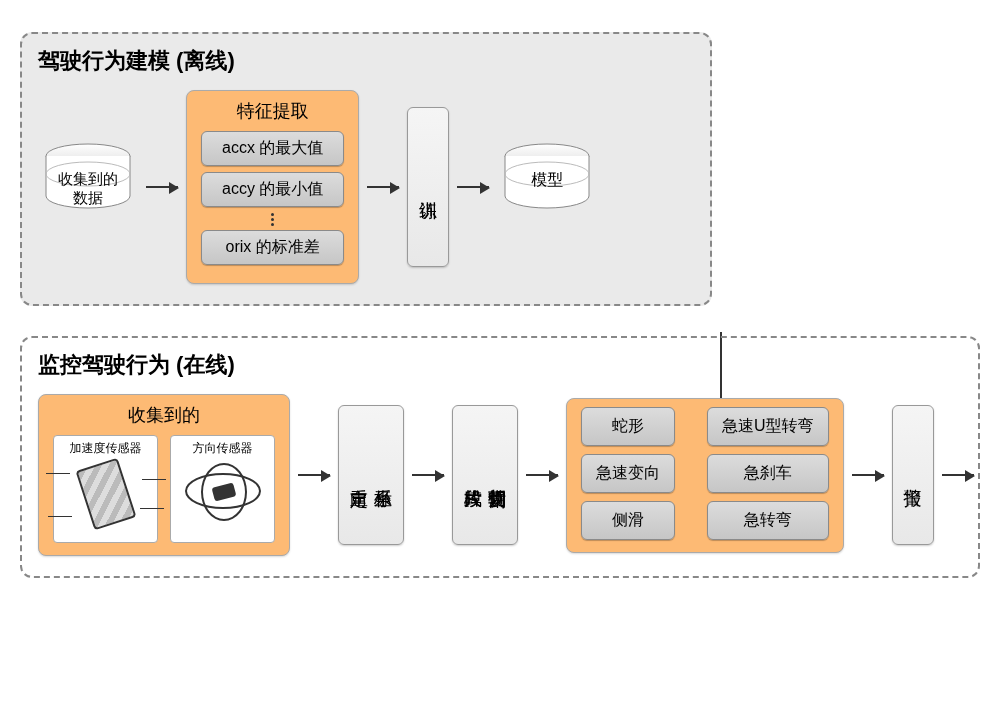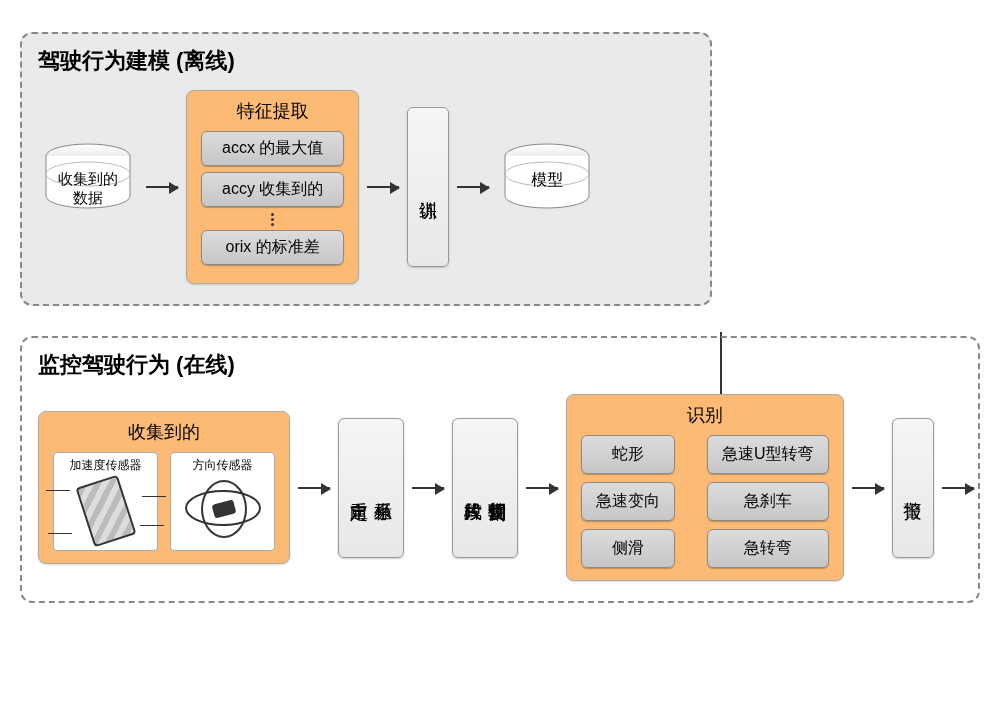--- a/index.html
+++ b/index.html
@@ -52,21 +52,21 @@
   content: ""; position: absolute; right: -1px; top: -6px;
   border-left: 10px solid #333; border-top: 6px solid transparent; border-bottom: 6px solid transparent;
 }
 
 .ellipsis { display: flex; flex-direction: column; align-items: center; gap: 2px; margin: 4px 0; }
 .ellipsis span { width: 3px; height: 3px; background: #333; border-radius: 50%; }
 
 .sensor-wrap { display: flex; gap: 12px; }
 .sensor {
   border: 1px solid #aaa; border-radius: 4px;
-  padding: 4px 4px 6px;
+  padding: 4px 4px 15px;
   width: 105px; text-align: center;
   background: #fff;
 }
 .sensor-label { font-size: 12px; margin-bottom: 4px; }
 
 .rec-grid { display: grid; grid-template-columns: repeat(2, 1fr); gap: 8px 32px; }
 .rec-grid .feat-item { margin: 0; padding: 8px 14px; }
 
 
 .sensor-gfx { margin: 0 auto; position: relative; }
@@ -123,21 +123,21 @@
       </svg>
       <span style="position:absolute; font-size:15px; white-space:pre-line; top:28px;">收集到的
 数据</span>
     </div>
 
     <div class="arrow"></div>
 
     <div class="group-box">
       <div class="group-title">特征提取</div>
       <div class="feat-item">accx 的最大值</div>
-      <div class="feat-item">accy 收集到的</div>
+      <div class="feat-item">accy 的最小值</div>
       <div class="ellipsis">
             <span></span>
             <span></span>
             <span></span>
           </div>
       <div class="feat-item">orix 的标准差</div>
     </div>
 
     <div class="arrow"></div>
 
@@ -202,21 +202,20 @@
 重定向</div>
 
     <div class="arrow"></div>
 
     <div class="vbox" style="height:140px; white-space:pre-line;">切割驾驶行为
 模式片段</div>
 
     <div class="arrow"></div>
 
     <div class="group-box">
-      <div class="group-title">识别</div>
       <div class="rec-grid">
         <div class="feat-item">蛇形</div>
         <div class="feat-item">急速U型转弯</div>
         <div class="feat-item">急速变向</div>
         <div class="feat-item">急刹车</div>
         <div class="feat-item">侧滑</div>
         <div class="feat-item">急转弯</div>
       </div>
     </div>
 

